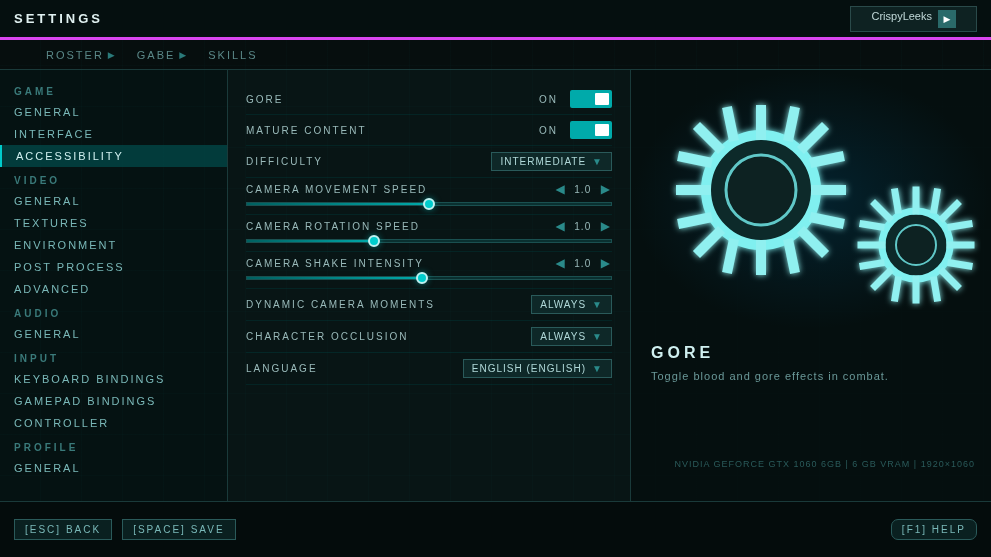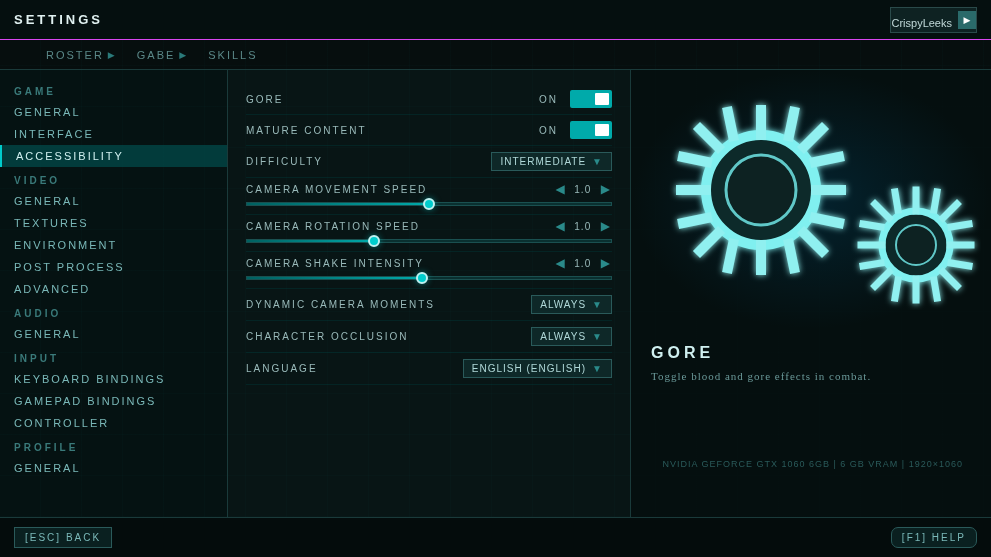--- a/index.html
+++ b/index.html
@@ -22,42 +22,42 @@
         repeating-linear-gradient(0deg, transparent, transparent 40px, rgba(0,80,80,0.05) 40px, rgba(0,80,80,0.05) 41px),
         repeating-linear-gradient(90deg, transparent, transparent 40px, rgba(0,80,80,0.05) 40px, rgba(0,80,80,0.05) 41px);
       pointer-events: none;
     }
 
     
     .top-bar {
       width: 100%;
       height: 40px;
       background: #050f0f;
-      border-bottom: 1px solid #d946ef;
+      border-bottom: 3px solid #d946ef;
       display: flex;
       align-items: center;
       justify-content: space-between;
       padding: 0 14px;
       position: relative;
       z-index: 10;
     }
     .top-title {
       font-size: 13px;
       font-weight: bold;
       letter-spacing: 3px;
       color: #e0f0f0;
       text-transform: uppercase;
     }
     .user-badge {
       display: flex;
-      align-items: flex-end;
+      align-items: flex-start;
       gap: 6px;
       background: #0e2222;
       border: 1px solid #2a4a4a;
-      padding: 3px 0;
+      padding: 3px 20px;
       font-size: 11px;
       color: #c0d8d8;
     }
     .user-avatar {
       width: 18px;
       height: 18px;
       background: #2a6a6a;
       display: flex;
       align-items: center;
       justify-content: center;
@@ -282,38 +282,37 @@
       color: #d0f0f0;
       text-transform: uppercase;
       margin-bottom: 6px;
       font-weight: bold;
     }
     .info-desc {
       font-size: 11px;
       color: #6a9898;
       letter-spacing: 1px;
       line-height: 1.5;
-      font-family: Liberation Serif, serif;
     }
     .sys-info {
       position: absolute;
       bottom: 48px;
-      right: 28px;
+      right: 16px;
       font-size: 9px;
       color: #2a5a5a;
       letter-spacing: 1px;
       text-align: right;
     }
 
     
     .bottom-bar {
       position: absolute;
       bottom: 0;
       width: 100%;
-      height: 40px;
+      height: 56px;
       background: #040c0c;
       border-top: 1px solid #1a3a3a;
       display: flex;
       align-items: center;
       justify-content: space-between;
       padding: 0 14px;
     }
     .bottom-left { display: flex; gap: 10px; }
     .bottom-btn {
       font-size: 10px;
@@ -547,17 +546,18 @@
     </div>
 
     <div class="sys-info">NVIDIA GEFORCE GTX 1060 6GB | 6 GB VRAM | 1920×1060</div>
   </div>
 
 </div>
 
 <div class="bottom-bar">
   <div class="bottom-left">
     <button class="bottom-btn">[ESC] BACK</button>
+    <button class="bottom-btn">[SPACE] SAVE</button>
   </div>
   <div class="bottom-right">
     <button class="bottom-btn">[F1] HELP</button>
   </div>
 </div>
 
 </body></html>

